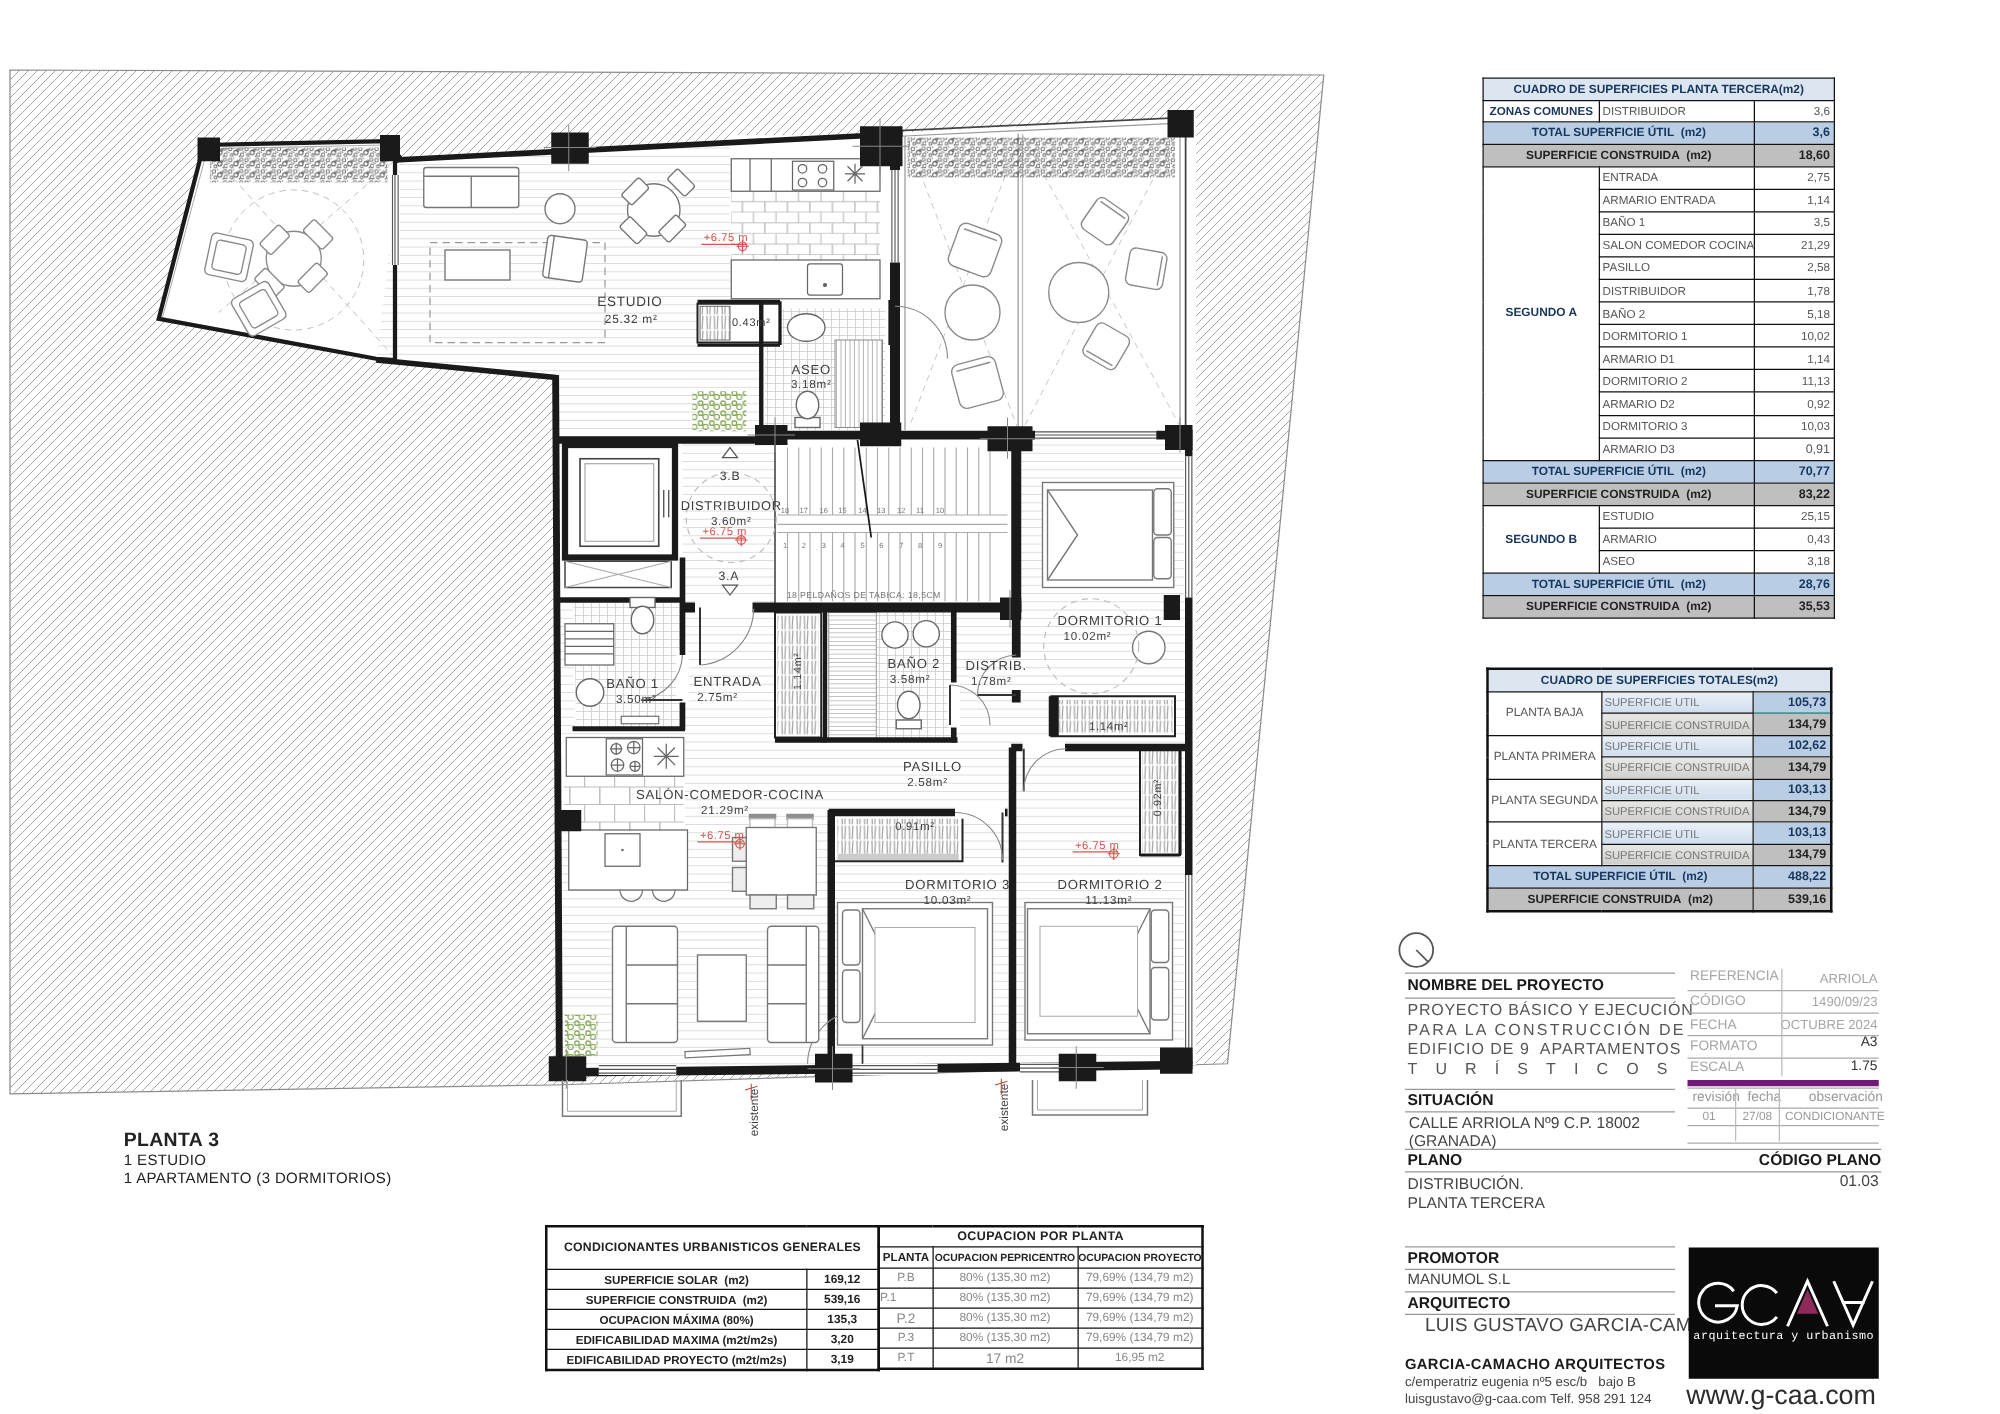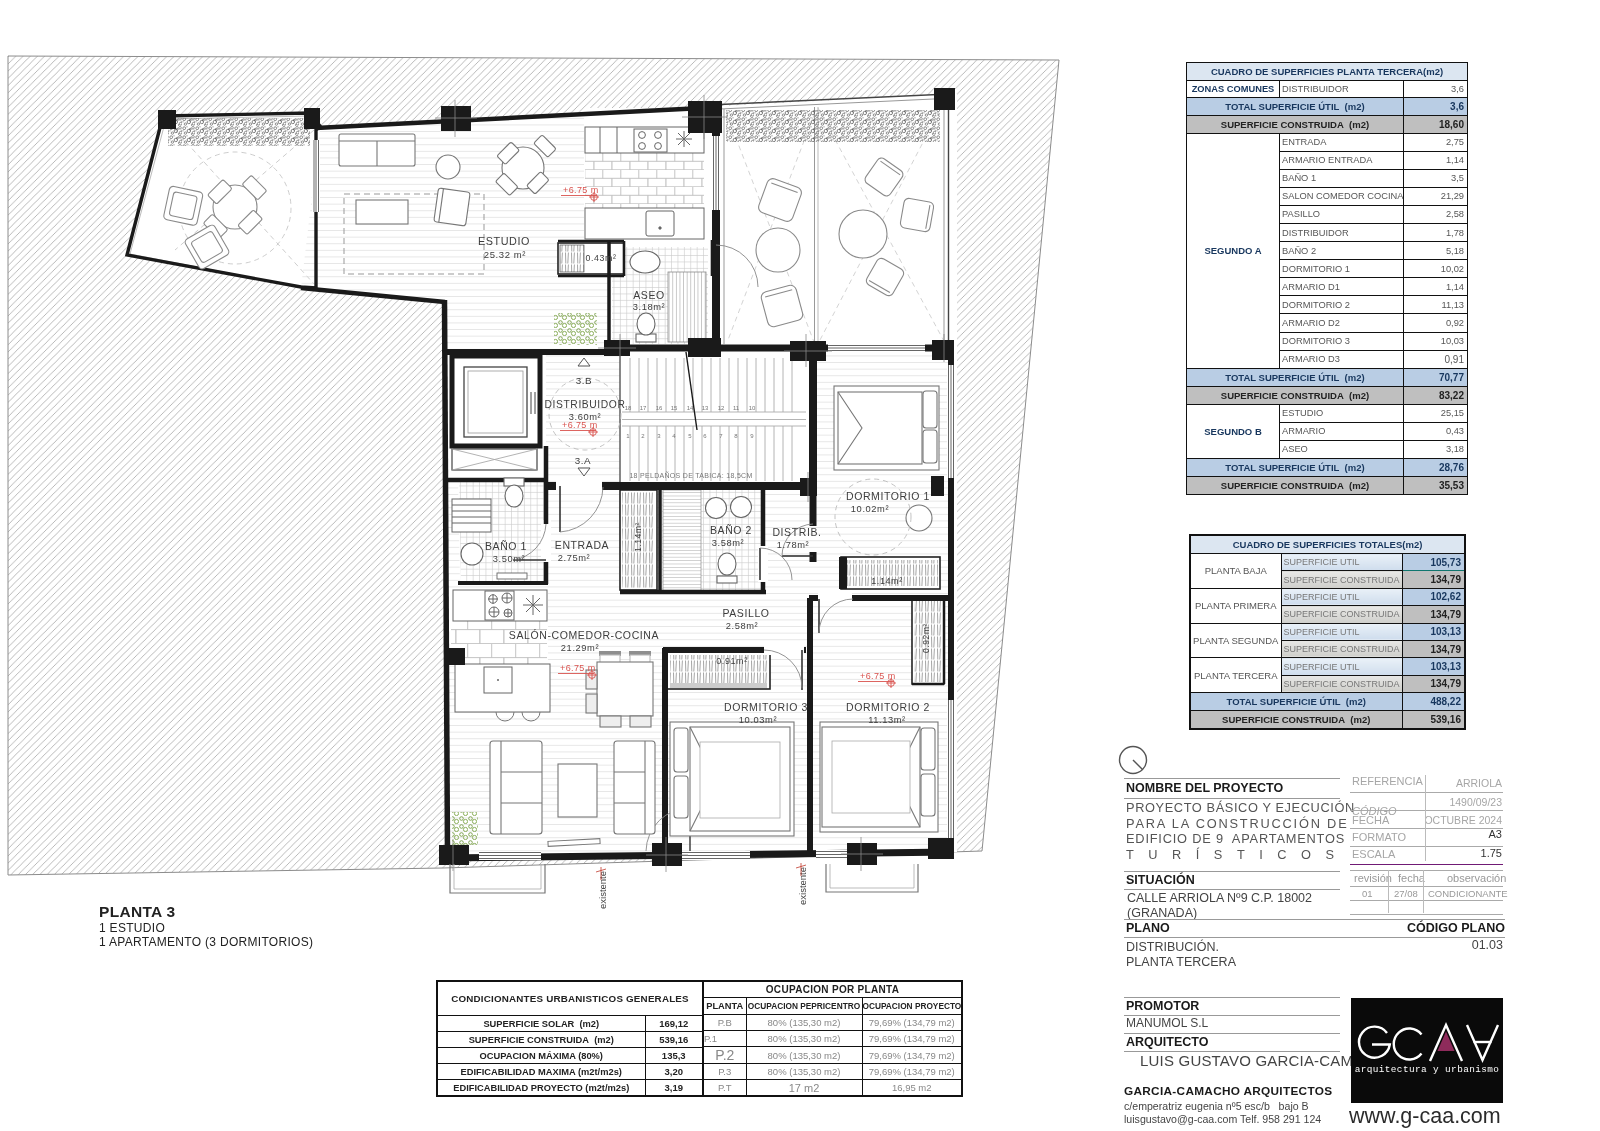--- a/index.html
+++ b/index.html
@@ -841,21 +841,21 @@
           <td style="height:15px;border:1px solid #111;text-align:center;font-size:9.5px;color:#888;">P.B</td>
           <td style="border:1px solid #111;text-align:center;font-size:9.5px;color:#888;">80% (135,30 m2)</td>
           <td style="border:1px solid #111;text-align:center;font-size:9.5px;color:#888;">79,69% (134,79 m2)</td>
         </tr>
 <tr>
           <td style="height:15px;border:1px solid #111;font-size:9.5px;color:#888;">P.1</td>
           <td style="border:1px solid #111;text-align:center;font-size:9.5px;color:#888;">80% (135,30 m2)</td>
           <td style="border:1px solid #111;text-align:center;font-size:9.5px;color:#888;">79,69% (134,79 m2)</td>
         </tr>
 <tr>
-          <td style="height:15px;border:1px solid #111;text-align:center;font-size:14px;color:#888;">P.2</td>
+          <td style="height:15px;border:1px solid #111;text-align:center;font-size:11px;color:#888;">P.2</td>
           <td style="border:1px solid #111;text-align:center;font-size:9.5px;color:#888;">80% (135,30 m2)</td>
           <td style="border:1px solid #111;text-align:center;font-size:9.5px;color:#888;">79,69% (134,79 m2)</td>
         </tr>
 <tr>
           <td style="height:15px;border:1px solid #111;text-align:center;font-size:9.5px;color:#888;">P.3</td>
           <td style="border:1px solid #111;text-align:center;font-size:9.5px;color:#888;">80% (135,30 m2)</td>
           <td style="border:1px solid #111;text-align:center;font-size:9.5px;color:#888;">79,69% (134,79 m2)</td>
         </tr>
 <tr>
           <td style="height:15px;border:1px solid #111;text-align:center;font-size:9.5px;color:#888;margin-left:16px;">P.T</td>
@@ -874,32 +874,32 @@
     <div style="letter-spacing:0.8px;">EDIFICIO DE 9&nbsp; APARTAMENTOS</div>
     <div style="letter-spacing:14.5px;">TURÍSTICOS</div>
   </div>
 
   <div class="abs" style="left:226px;top:5px;width:153px;font-size:11px;color:#a6a6a6;">
     <div style="border-bottom:1px solid #aaa;height:17px;">
           <span style="position:absolute;left:2px;">REFERENCIA</span>
           <span style="position:absolute;right:1px;font-size:10.5px;padding-top:2px;">ARRIOLA</span>
         </div>
     <div style="border-bottom:1px solid #aaa;height:17px;">
-          <span style="position:absolute;left:2px;top:30px;font-style:italic;">CÓDIGO</span>
+          <span style="position:absolute;left:2px;top:20px;">CÓDIGO</span>
           <span style="position:absolute;right:1px;top:21px;font-size:10.5px;">1490/09/23</span>
         </div>
     <div style="border-bottom:1px solid #aaa;height:17px;">
           <span style="position:absolute;left:2px;top:39px;">FECHA</span>
           <span style="position:absolute;right:1px;top:39px;font-size:10.5px;">OCTUBRE 2024</span>
         </div>
     <div style="border-bottom:1px solid #aaa;height:17px;">
           <span style="position:absolute;left:2px;top:56px;">FORMATO</span>
           <span style="position:absolute;right:1px;top:53px;color:#333;">A3</span>
         </div>
-    <div style="border-bottom:1px solid #701a75;height:17px;">
+    <div style="border-bottom:5px solid #701a75;height:17px;">
           <span style="position:absolute;left:2px;top:73px;">ESCALA</span>
           <span style="position:absolute;right:1px;top:72px;color:#333;">1.75</span>
         </div>
     <div style="position:absolute;left:75px;top:0;width:1px;height:86px;background:#bbb;"></div>
   </div>
 
   <div class="abs" style="left:0;top:101px;width:214px;border-top:1px solid #999;border-bottom:1px solid #999;font-weight:bold;font-size:12.5px;color:#1a1a1a;padding:1px 0 2px 2px;">SITUACIÓN</div>
   <div class="abs" style="left:3px;top:121px;width:220px;font-size:12.5px;color:#444;line-height:15px;">CALLE ARRIOLA Nº9 C.P. 18002<br>(GRANADA)</div>
 
   <div class="abs" style="left:226px;top:100px;width:153px;font-size:11px;color:#999;">

